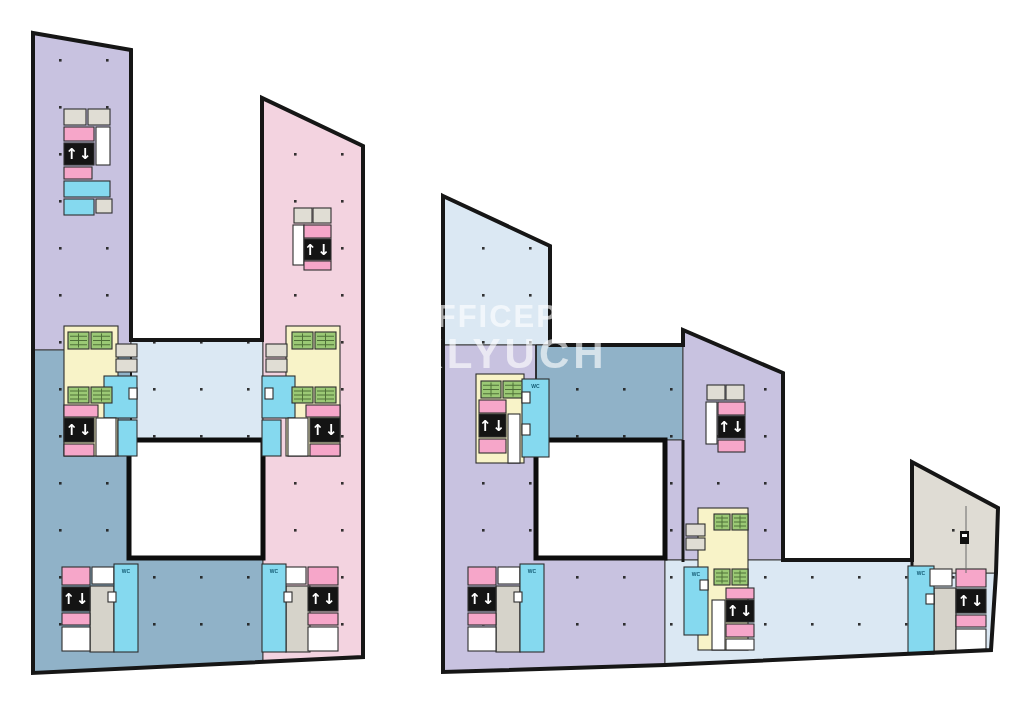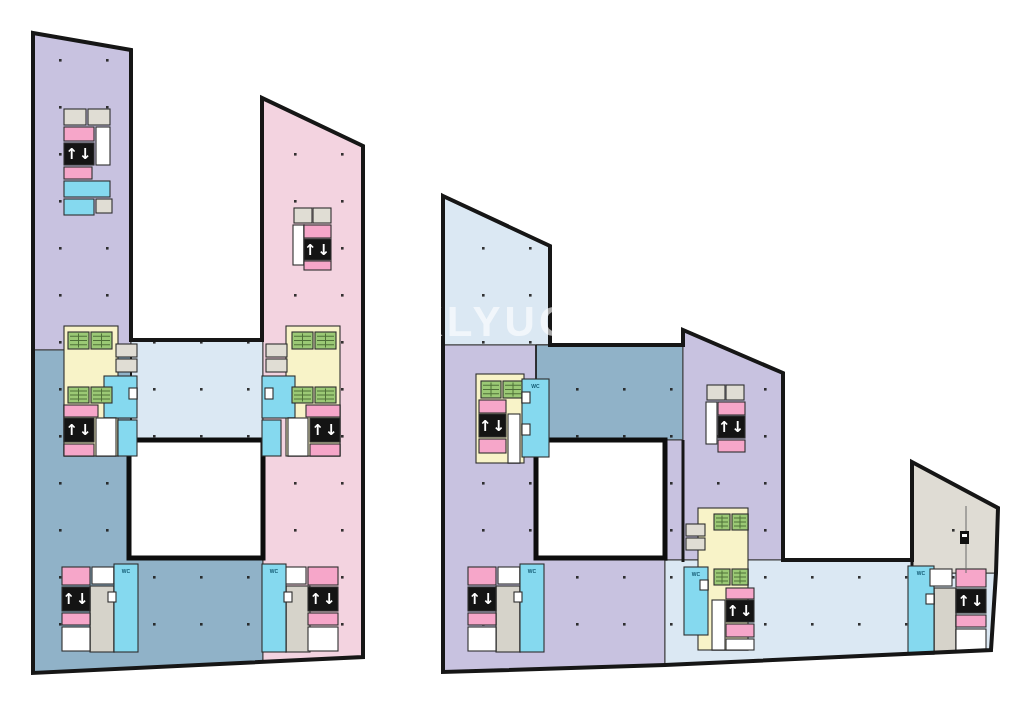--- a/index.html
+++ b/index.html
@@ -244,15 +244,16 @@
           <rect x="956" y="629" width="30" height="22" fill="#ffffff" stroke="#2e2e2e" stroke-width="1.1"></rect>
           <rect x="926" y="594" width="8" height="10" fill="#ffffff" stroke="#2e2e2e" stroke-width="1.1"></rect>
         </g>
         <line x1="966" y1="506" x2="966" y2="573" stroke="#6a6a6a" stroke-width="1"></line>
         <rect x="960" y="531" width="9" height="13" fill="#111111"></rect>
         <rect x="962" y="534" width="5" height="3" fill="#ffffff"></rect>
         <polygon points="443,196 550,246 550,345 683,345 683,330 783,373 783,560 912,560 912,462 998,508 996,573 991,650 665,665 443,672" fill="none" stroke="#161616" stroke-width="4" stroke-linejoin="miter"></polygon>
       </g>
     </svg>
   <div class="watermark">
+    <span class="l1">OFFICEPOD</span>
     <span class="l2">KLYUCH</span>
   </div>
 </div>
 
 </body></html>

